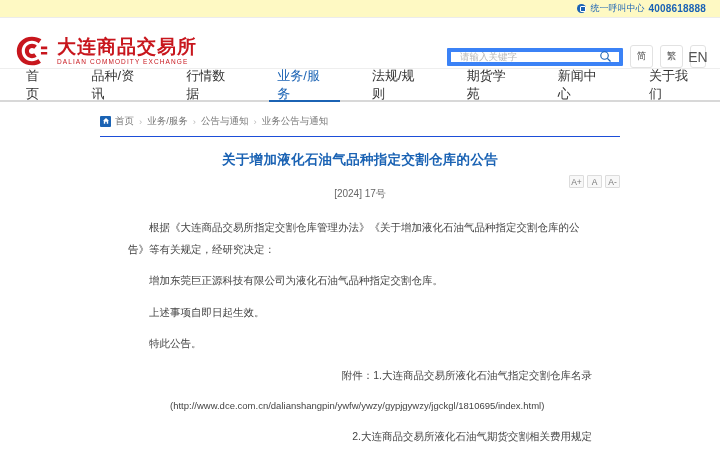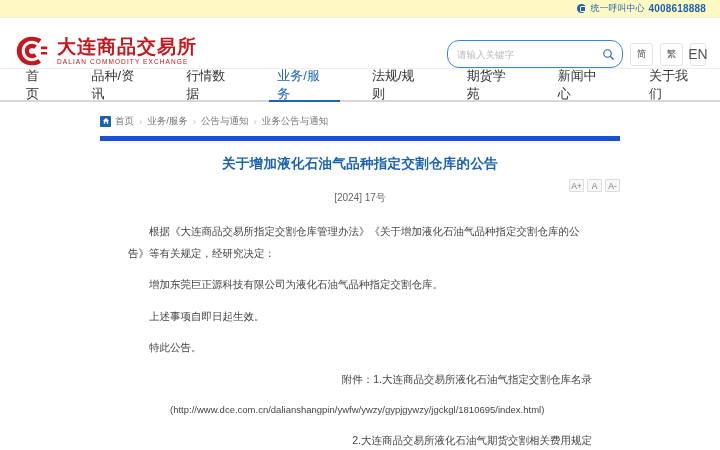--- a/index.html
+++ b/index.html
@@ -66,23 +66,23 @@
     margin-top: 2px;
   }
   .header-right {
     margin-left: auto;
     display: flex;
     align-items: center;
     gap: 7px;
   }
   .search-box {
     width: 176px;
-    height: 28px;
-    border: 1px solid #3b82f6;
-    border-radius: 12px;
+    height: 18px;
+    border: 4px solid #3b82f6;
+    border-radius: 1px;
     background: #fff;
     display: flex;
     align-items: center;
     padding: 0 7px;
   }
   .search-box input {
     border: 0; outline: none; flex: 1;
     font-size: 9.5px; color: #333;
     font-family: "Liberation Sans", sans-serif;
     background: transparent;
@@ -141,21 +141,21 @@
     border-radius: 1px;
     display: flex; align-items: center; justify-content: center;
     flex: none;
   }
   .home-sq svg { display: block; }
   .crumbs .sep { color: #bbb; padding: 0 1px; }
   .crumbs a { color: #777; text-decoration: none; cursor: pointer; }
 
   .article {
     margin: 6px 100px 16px 100px;
-    border-top: 5px solid #1d4ed8;
+    border-top: 1px solid #1d4ed8;
     padding-top: 14px;
     position: relative;
   }
   .article-title {
     text-align: center;
     font-size: 13.5px;
     color: #1b63b4;
     font-weight: bold;
     letter-spacing: .3px;
   }

